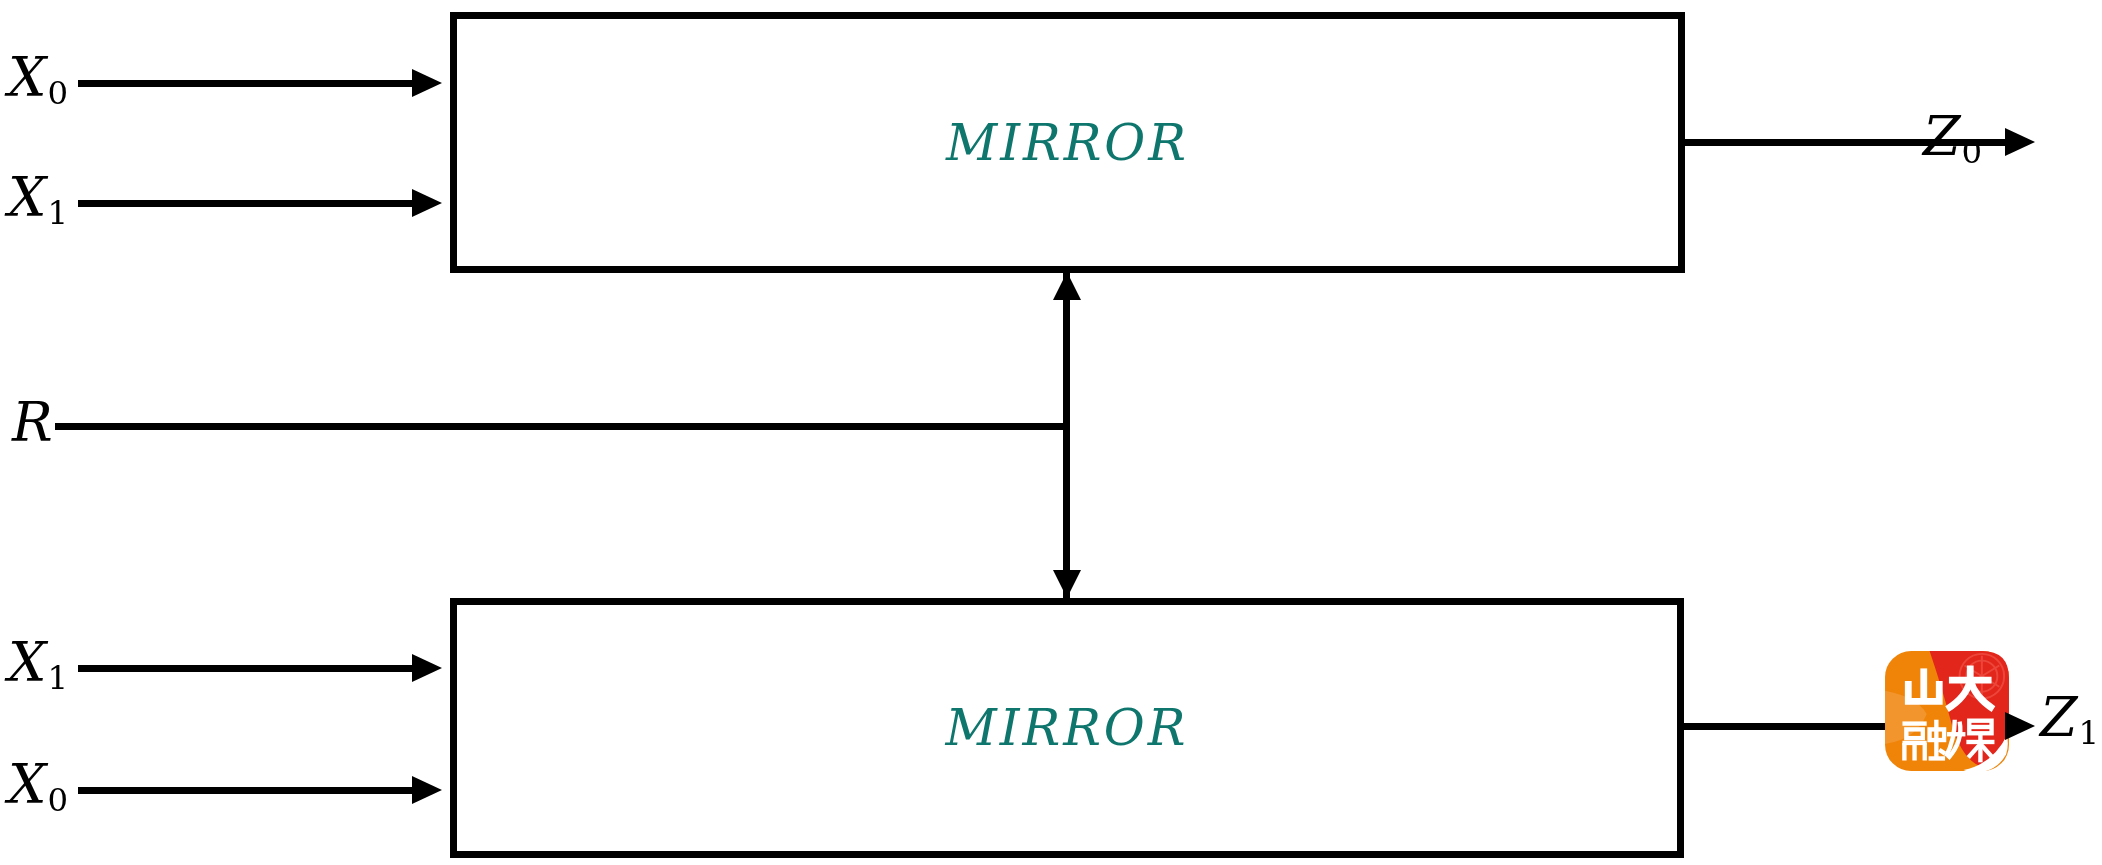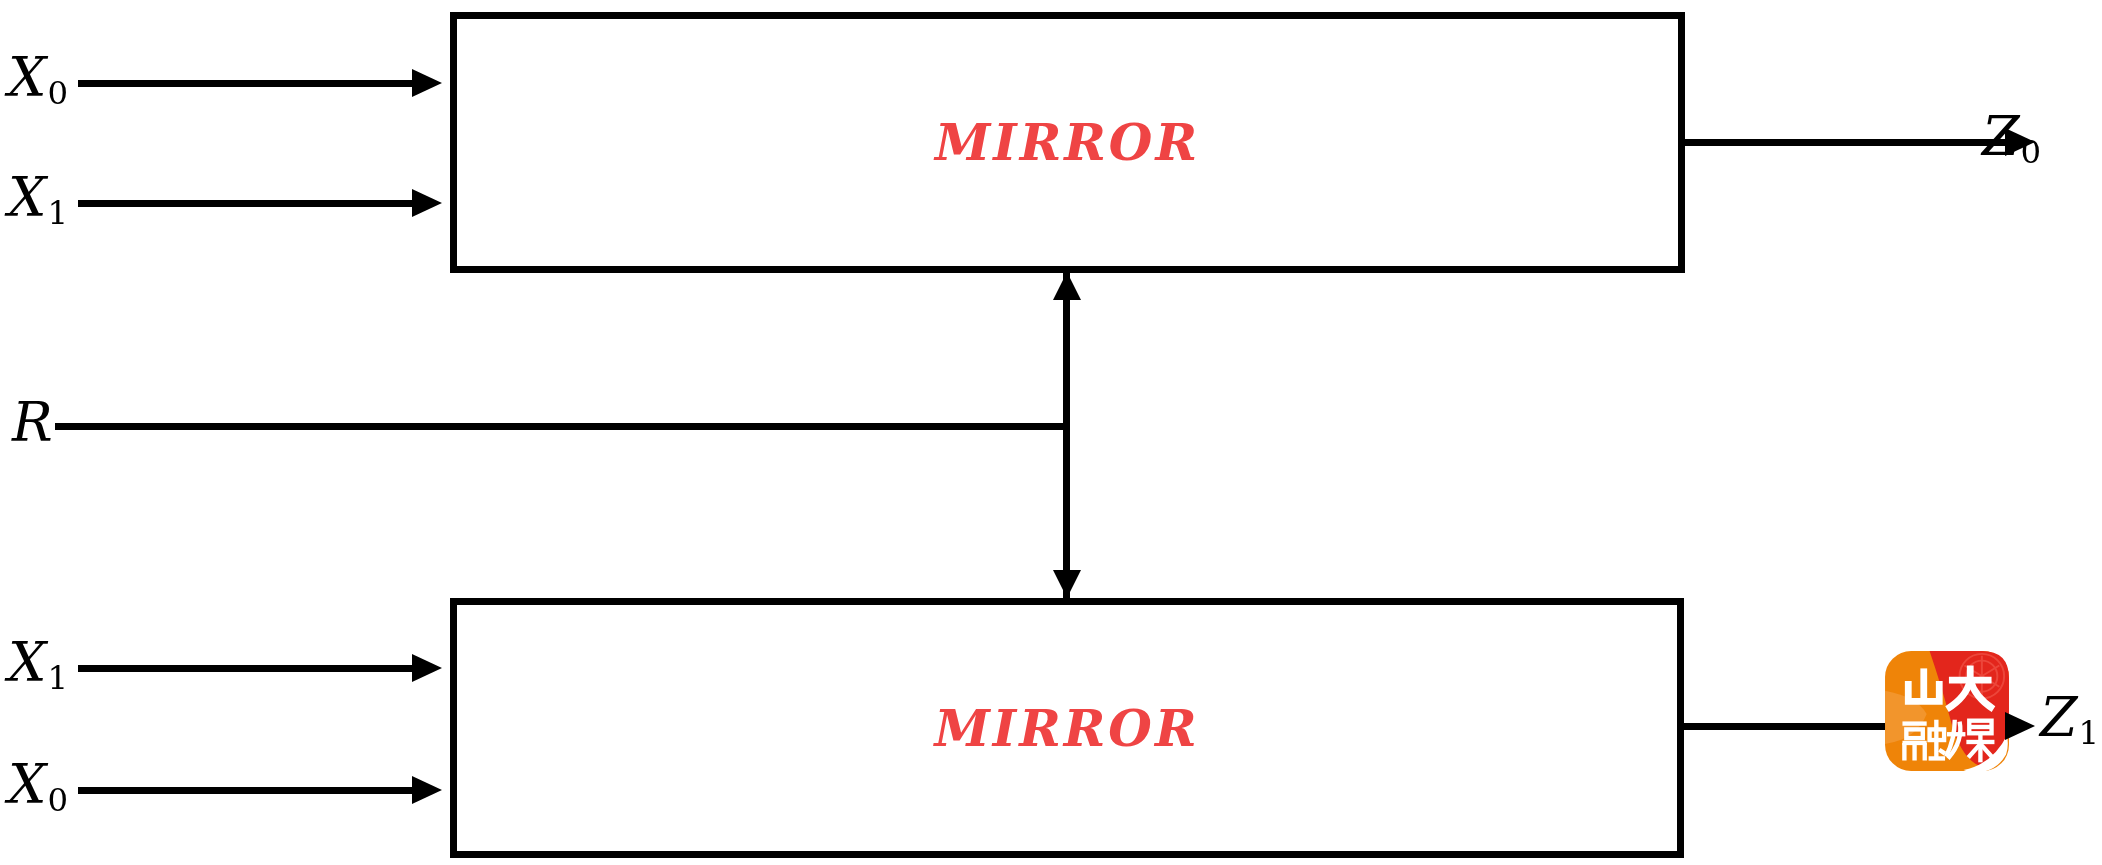--- a/index.html
+++ b/index.html
@@ -17,23 +17,22 @@
     border: 7px solid #000000;
     background: #ffffff;
     display: flex;
     align-items: center;
     justify-content: center;
   }
   .box-label {
     font-style: italic;
     font-size: 50px;
     letter-spacing: 3px;
-    color: #ef4444;
+    color: #0f766e;
     font-family: "DejaVu Serif", "Liberation Serif", serif;
-    font-weight: bold;
   }
   .h-line { position: absolute; height: 7px; background: #000000; }
   .v-line { position: absolute; width: 7px; background: #000000; }
   .arrow-right {
     position: absolute; width: 0; height: 0;
     border-left: 30px solid #000000;
     border-top: 14px solid transparent;
     border-bottom: 14px solid transparent;
   }
   .arrow-up {
@@ -88,21 +87,21 @@
   <div class="arrow-right" style="left:412px; top:69px;"></div>
 
   <div class="sig-label" style="left:8px; top:166px;">
     <span>X</span><span class="sub">1</span>
   </div>
   <div class="h-line" style="left:78px; top:200px; width:336px;"></div>
   <div class="arrow-right" style="left:412px; top:189px;"></div>
 
   <div class="h-line" style="left:1685px; top:139px; width:322px;"></div>
   <div class="arrow-right" style="left:2005px; top:128px;"></div>
-  <div class="sig-label" style="left:1982px; top:105px;">
+  <div class="sig-label" style="left:1923px; top:105px;">
     <span>Z</span><span class="sub">0</span>
   </div>
 
   <div class="sig-label" style="left:12px; top:391px;">
     <span>R</span><span class="sub"></span>
   </div>
   <div class="h-line" style="left:55px; top:423px; width:1015px;"></div>
   <div class="v-line" style="left:1063px; top:272px; height:326px;"></div>
   <div class="arrow-up" style="left:1053px; top:272px;"></div>
   <div class="arrow-down" style="left:1053px; top:570px;"></div>

